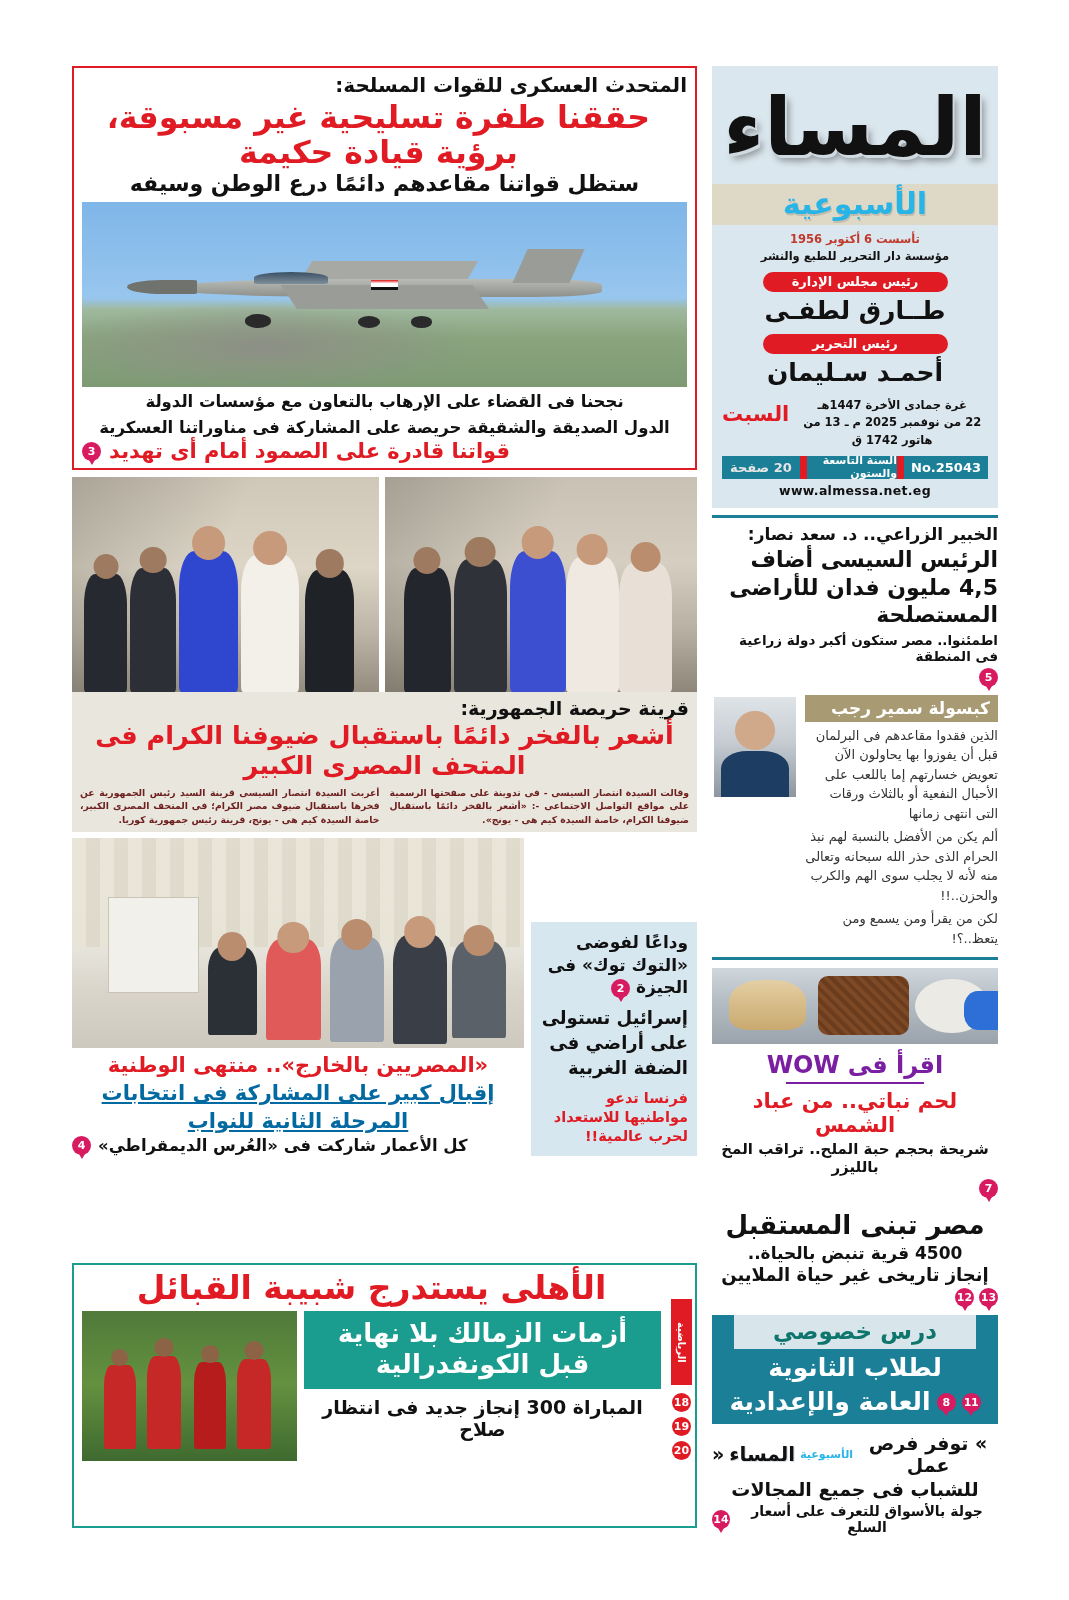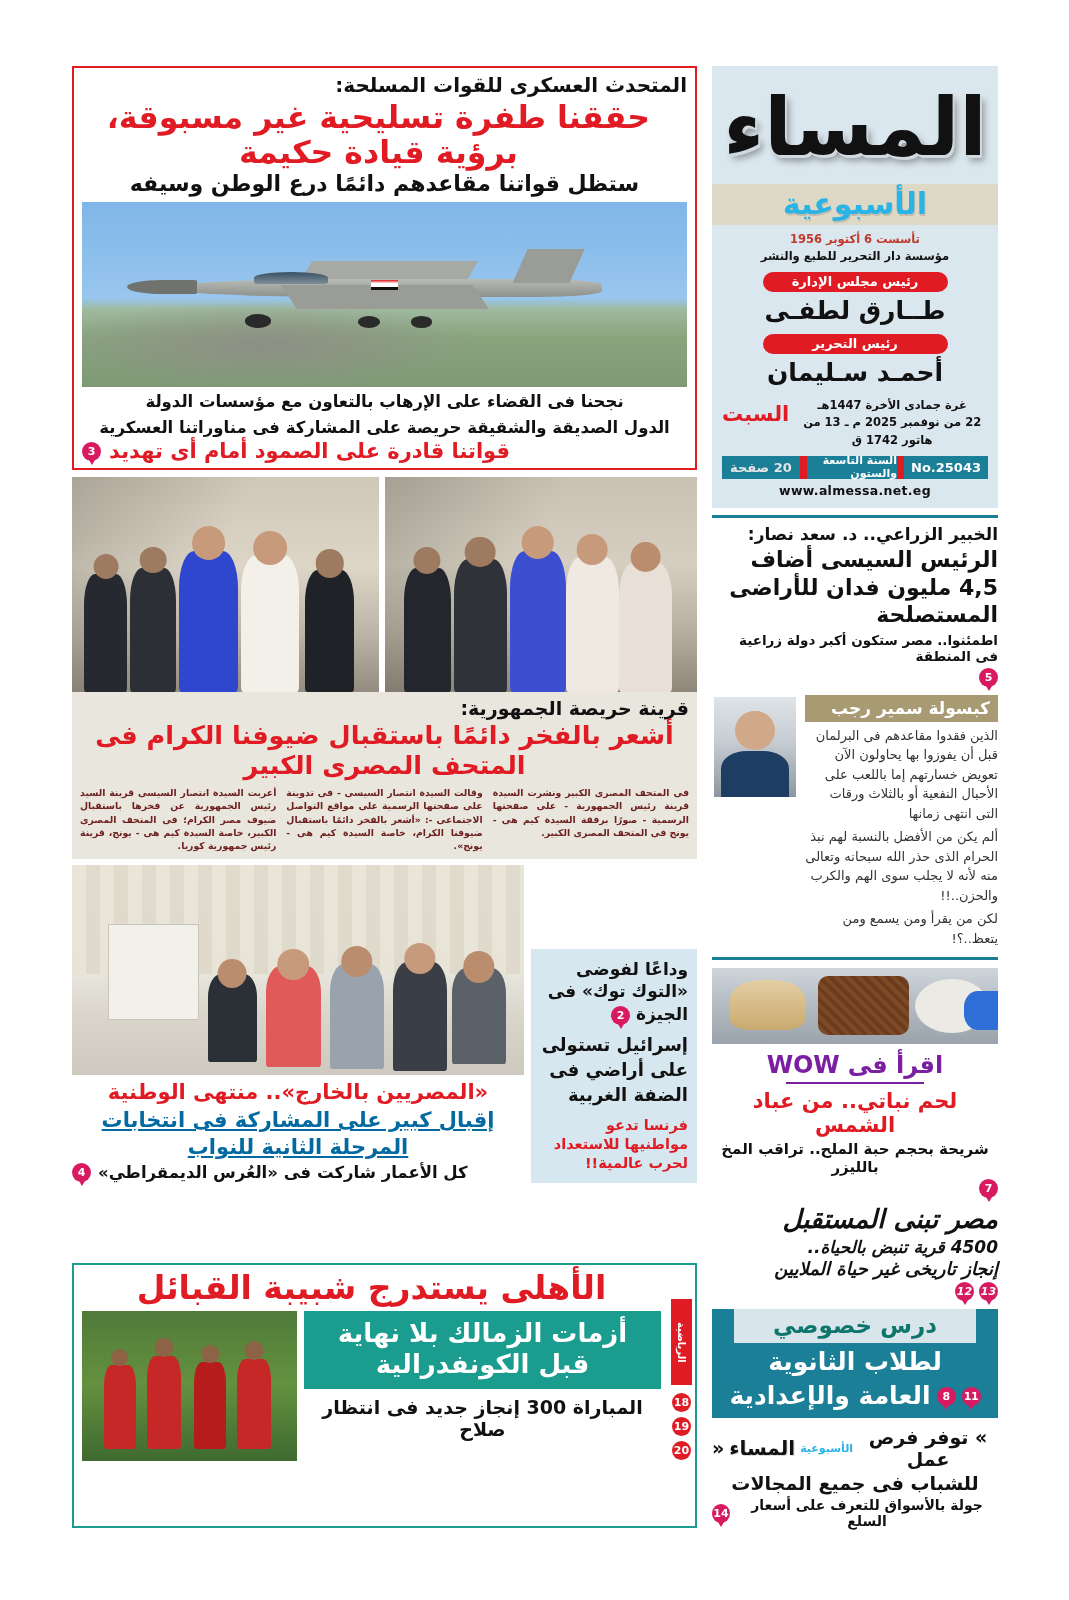--- a/index.html
+++ b/index.html
@@ -279,21 +279,21 @@
     position:absolute; right:0; top:30%; width:12%; height:52%;
     background:#2d6fd6; border-radius:40% 0 0 40%;
   }
 
   .wow { text-align:center; margin-top:7px; }
   .wow .l1 { font-size:24px; font-weight:bold; color:#7b1fa2; letter-spacing:-0.3px; }
   .wow .ul { height:2px; background:#7b1fa2; width:138px; margin:3px auto 0; }
   .wow .l2 { font-size:21px; font-weight:bold; color:#e01b24; margin-top:5px; letter-spacing:-0.4px; }
   .wow .l3 { font-size:15px; font-weight:bold; color:#111; margin-top:3px; }
 
-  .future { margin-top:6px;font-style:italic; }
+  .future { text-align:center; margin-top:12px; }
   .future .h { font-size:26px; font-weight:bold; color:#111; letter-spacing:-0.6px; }
   .future .d1 { font-size:17px; font-weight:bold; color:#111; margin-top:3px; }
   .future .d2 { font-size:18px; font-weight:bold; color:#111; margin-top:1px; }
   .future .bs { margin-top:3px; display:flex; gap:5px; justify-content:center; }
 
   .lesson { margin-top:8px; background:#1b7f97; padding:0 0 7px; }
   .lesson .tag {
     background:#d8e6ec; color:#0f766e; font-size:23px; font-weight:bold;
     text-align:center; padding:3px 0 5px; margin:0 22px;
   }
@@ -383,21 +383,20 @@
         <div class="fig" style="left:76%;width:16%;height:57%;background:#1f2227">
             <i></i>
           </div>
       </div>
     </div>
 
     <div class="firstlady-band">
       <div class="fl-kicker rt">قرينة حريصة الجمهورية:</div>
       <div class="fl-head ctr">أشعر بالفخر دائمًا باستقبال ضيوفنا الكرام فى المتحف المصرى الكبير</div>
       <div class="fl-cols">
-        <p>فى المتحف المصرى الكبير ونشرت السيدة قرينة رئيس الجمهورية - على صفحتها الرسمية - صورًا برفقة السيدة كيم هى - يونج فى المتحف المصرى الكبير.</p>
         <p>وقالت السيدة انتصار السيسى - فى تدوينة على صفحتها الرسمية على مواقع التواصل الاجتماعى -: «أشعر بالفخر دائمًا باستقبال ضيوفنا الكرام، خاصة السيدة كيم هى - يونج».</p>
         <p>أعربت السيدة انتصار السيسى قرينة السيد رئيس الجمهورية عن فخرها باستقبال ضيوف مصر الكرام؛ فى المتحف المصرى الكبير، خاصة السيدة كيم هى - يونج، قرينة رئيس جمهورية كوريا.</p>
       </div>
     </div>
 
     <div class="mid-row">
       <div class="side-col">
         <div class="s1 rt">
           <span>وداعًا لفوضى «التوك توك» فى الجيزة</span>
           <span class="badge">2</span>

